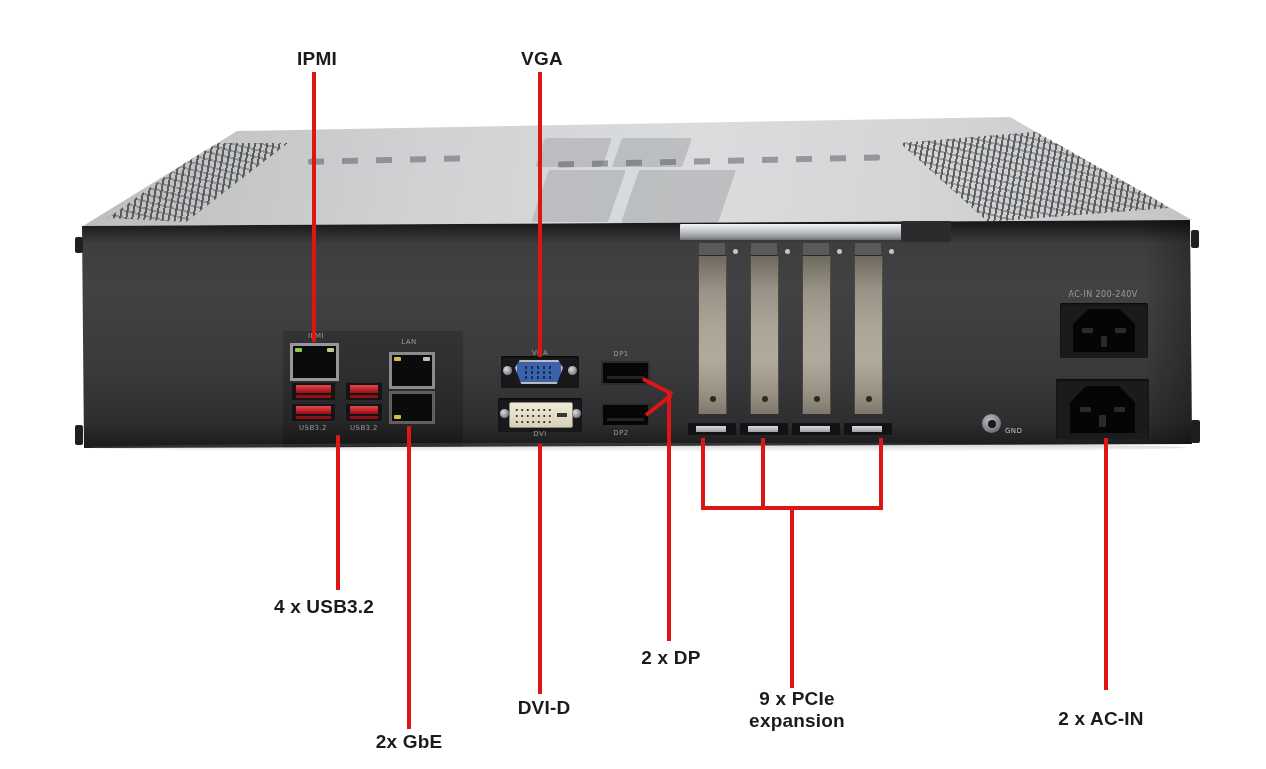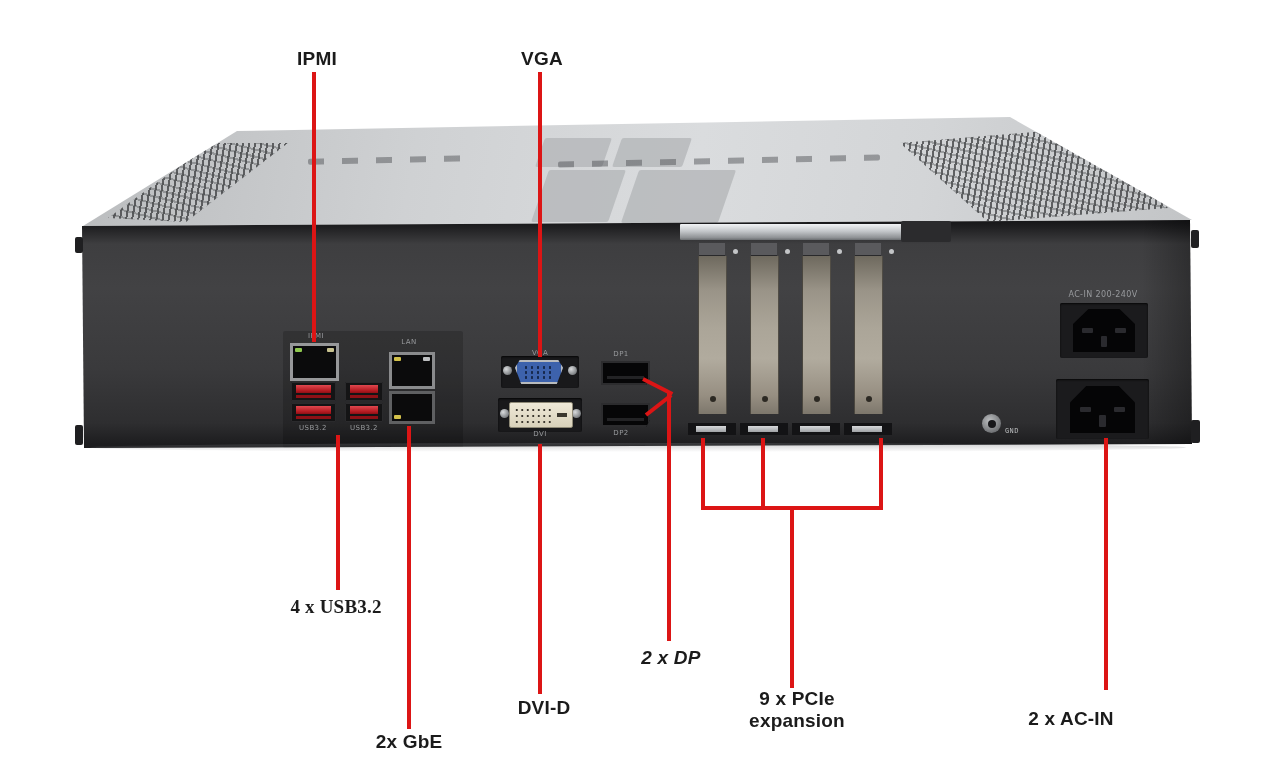--- a/index.html
+++ b/index.html
@@ -25,21 +25,21 @@
   .tile{position:absolute;background:#b4b6b9;transform:skewX(-19deg);border-radius:2px;opacity:.8;}
   .emboss{position:absolute;height:6px;
     background:repeating-linear-gradient(90deg,rgba(70,72,76,.45) 0 16px,rgba(0,0,0,0) 16px 34px);
     transform:rotate(-1.3deg);border-radius:2px;}
   .tab{position:absolute;background:#1f1f21;border-radius:2px;}
   #shadow{position:absolute;left:90px;top:443px;width:1096px;height:9px;
     background:linear-gradient(180deg,rgba(110,112,116,.35),rgba(255,255,255,0));border-radius:50%;z-index:1;}
   
   .plabel{position:absolute;font-family:"DejaVu Sans",sans-serif;font-size:7px;color:#989a9d;
           transform:translateX(-50%);letter-spacing:.4px;white-space:nowrap;z-index:20;}
-  .plabel-left{transform:none;font-family:Liberation Mono, monospace;}
+  .plabel-left{transform:none;}
   
   .rj45{position:absolute;background:#0b0b0c;z-index:10;}
   .rj45 .led{position:absolute;width:7px;height:4px;border-radius:1px;}
   .usb{position:absolute;background:#141415;border-radius:1px;box-shadow:inset 0 0 0 1px #2a2a2c;z-index:10;}
   .usb .tongue{position:absolute;left:5px;right:5px;top:3px;height:8px;
     background:linear-gradient(180deg,#e0484f,#b51a21 70%,#8e1016);}
   .usb .lower{position:absolute;left:5px;right:5px;bottom:3px;height:3px;background:#8e1016;}
   .recess{position:absolute;background:#19191b;border-radius:2px;z-index:9;
     box-shadow:inset 0 1px 2px rgba(0,0,0,.8);}
   .screw{position:absolute;width:9px;height:9px;border-radius:50%;
@@ -209,21 +209,21 @@
   <div class="rline vline" style="left:667px;top:392px;height:249px;"></div>
   <div class="rline vline" style="left:701px;top:438px;height:72px;"></div>
   <div class="rline vline" style="left:761px;top:438px;height:72px;"></div>
   <div class="rline vline" style="left:879px;top:438px;height:72px;"></div>
   <div class="rline hline" style="left:701px;top:506px;width:182px;"></div>
   <div class="rline vline" style="left:790px;top:506px;height:182px;"></div>
   <div class="rline vline" style="left:1104px;top:438px;height:252px;"></div>
 
   <div class="callout" style="left:317px;top:48px;">IPMI</div>
   <div class="callout" style="left:542px;top:48px;">VGA</div>
-  <div class="callout" style="left:336px;top:596px;font-family:Liberation Serif, serif;">4 x USB3.2</div>
+  <div class="callout" style="left:324px;top:596px;">4 x USB3.2</div>
   <div class="callout" style="left:409px;top:731px;">2x GbE</div>
   <div class="callout" style="left:544px;top:697px;">DVI-D</div>
-  <div class="callout" style="left:671px;top:647px;font-style:italic;">2 x DP</div>
+  <div class="callout" style="left:671px;top:647px;">2 x DP</div>
   <div class="callout" style="left:797px;top:688px;">9 x PCIe</div>
   <div class="callout" style="left:797px;top:710px;">expansion</div>
-  <div class="callout" style="left:1071px;top:708px;">2 x AC-IN</div>
+  <div class="callout" style="left:1101px;top:708px;">2 x AC-IN</div>
 
 </div>
 
 </body></html>

